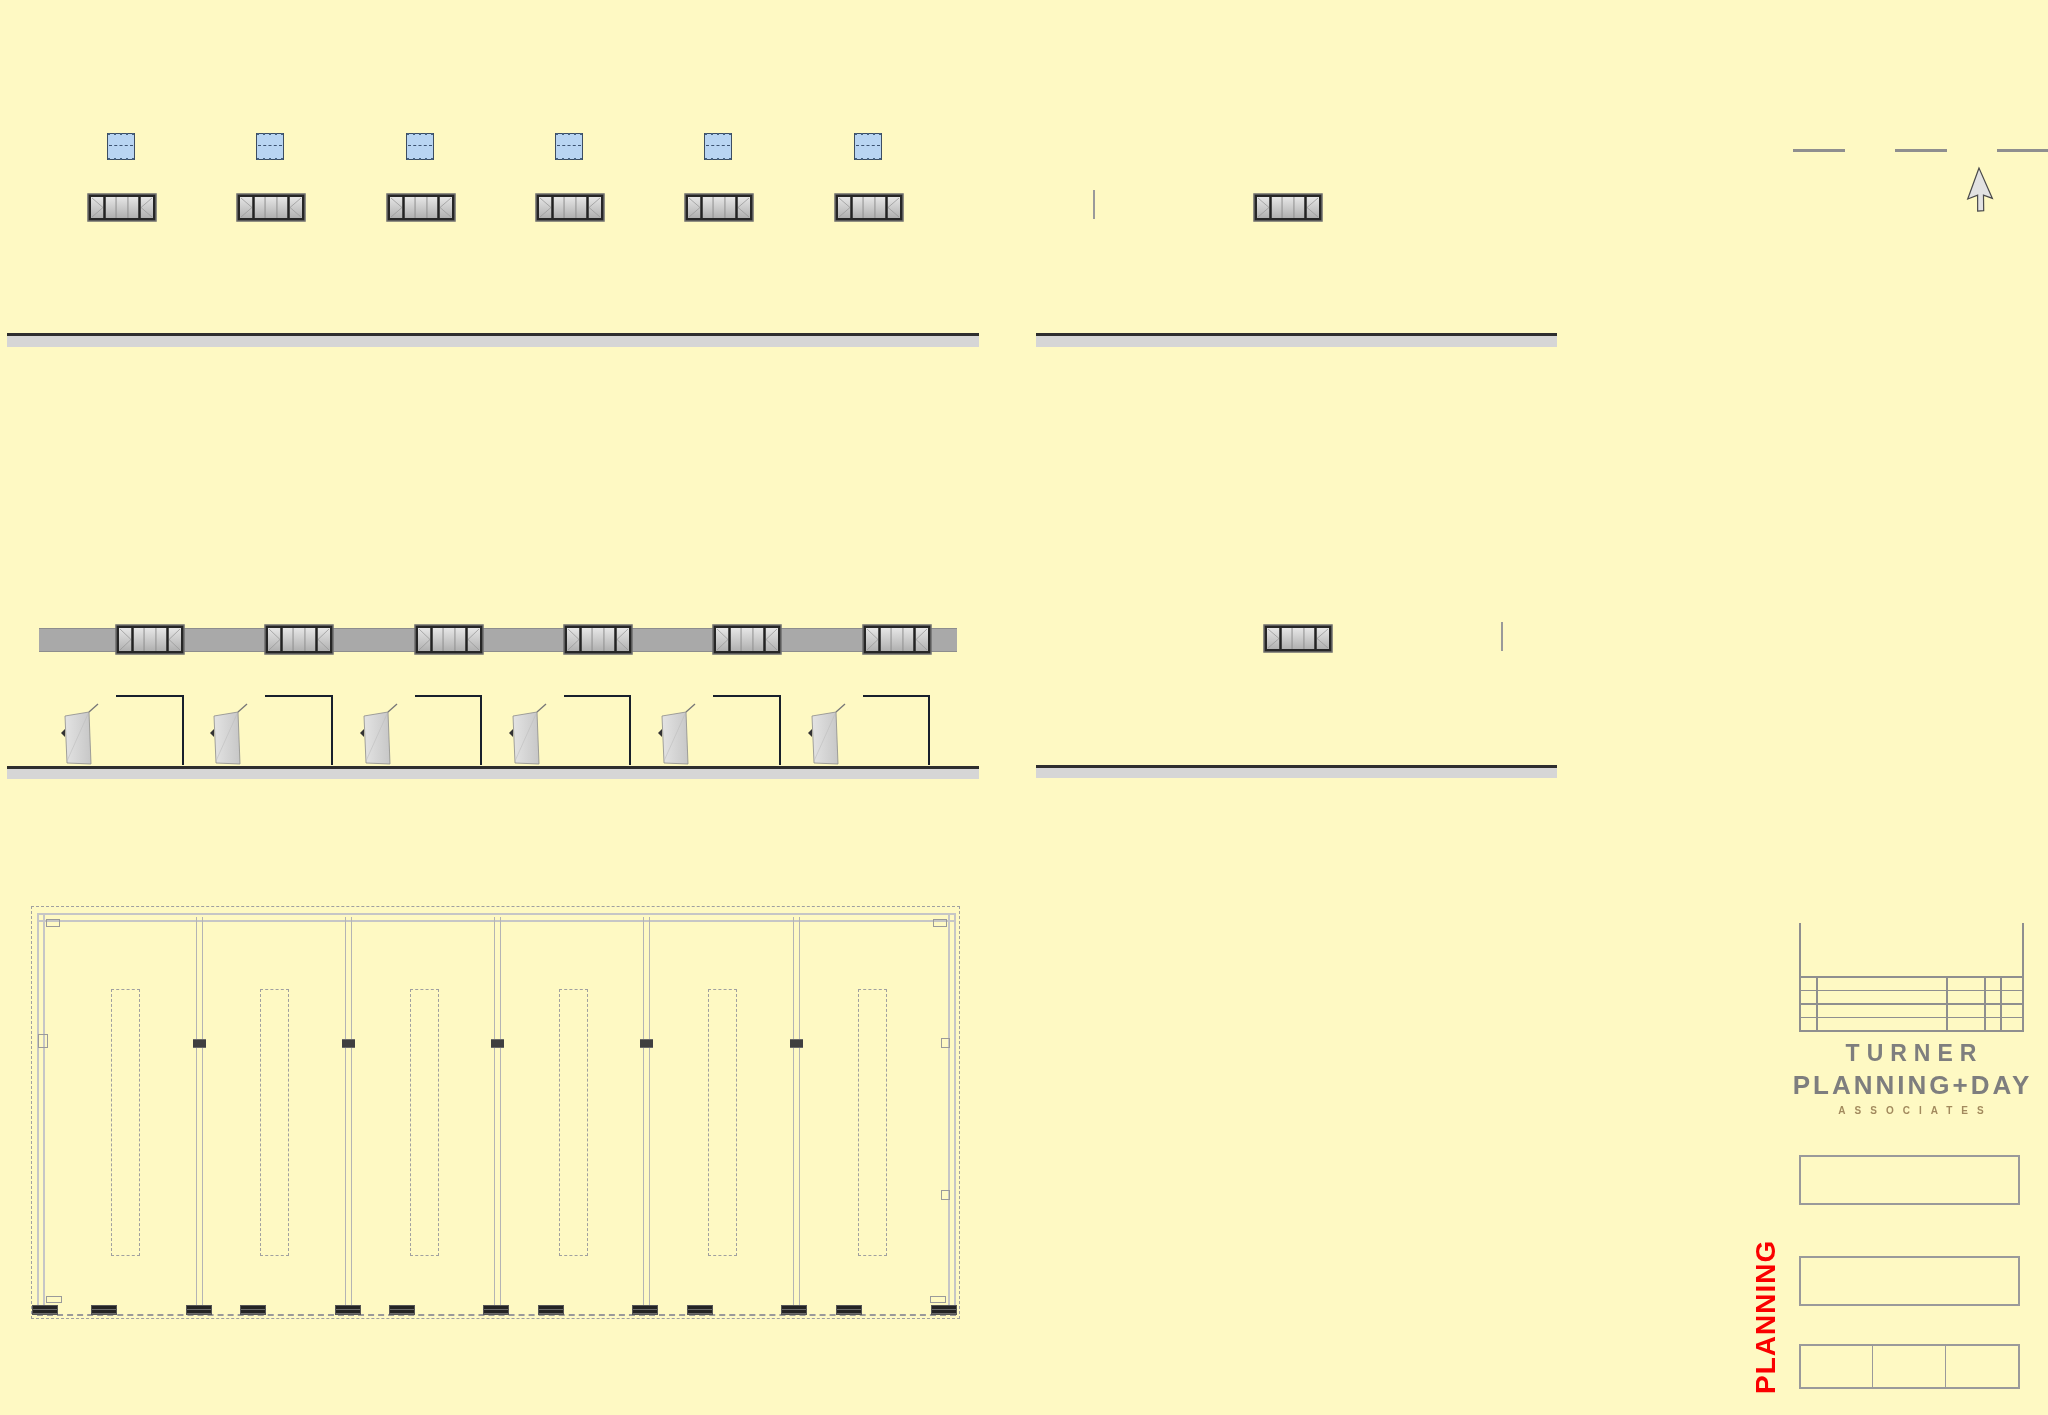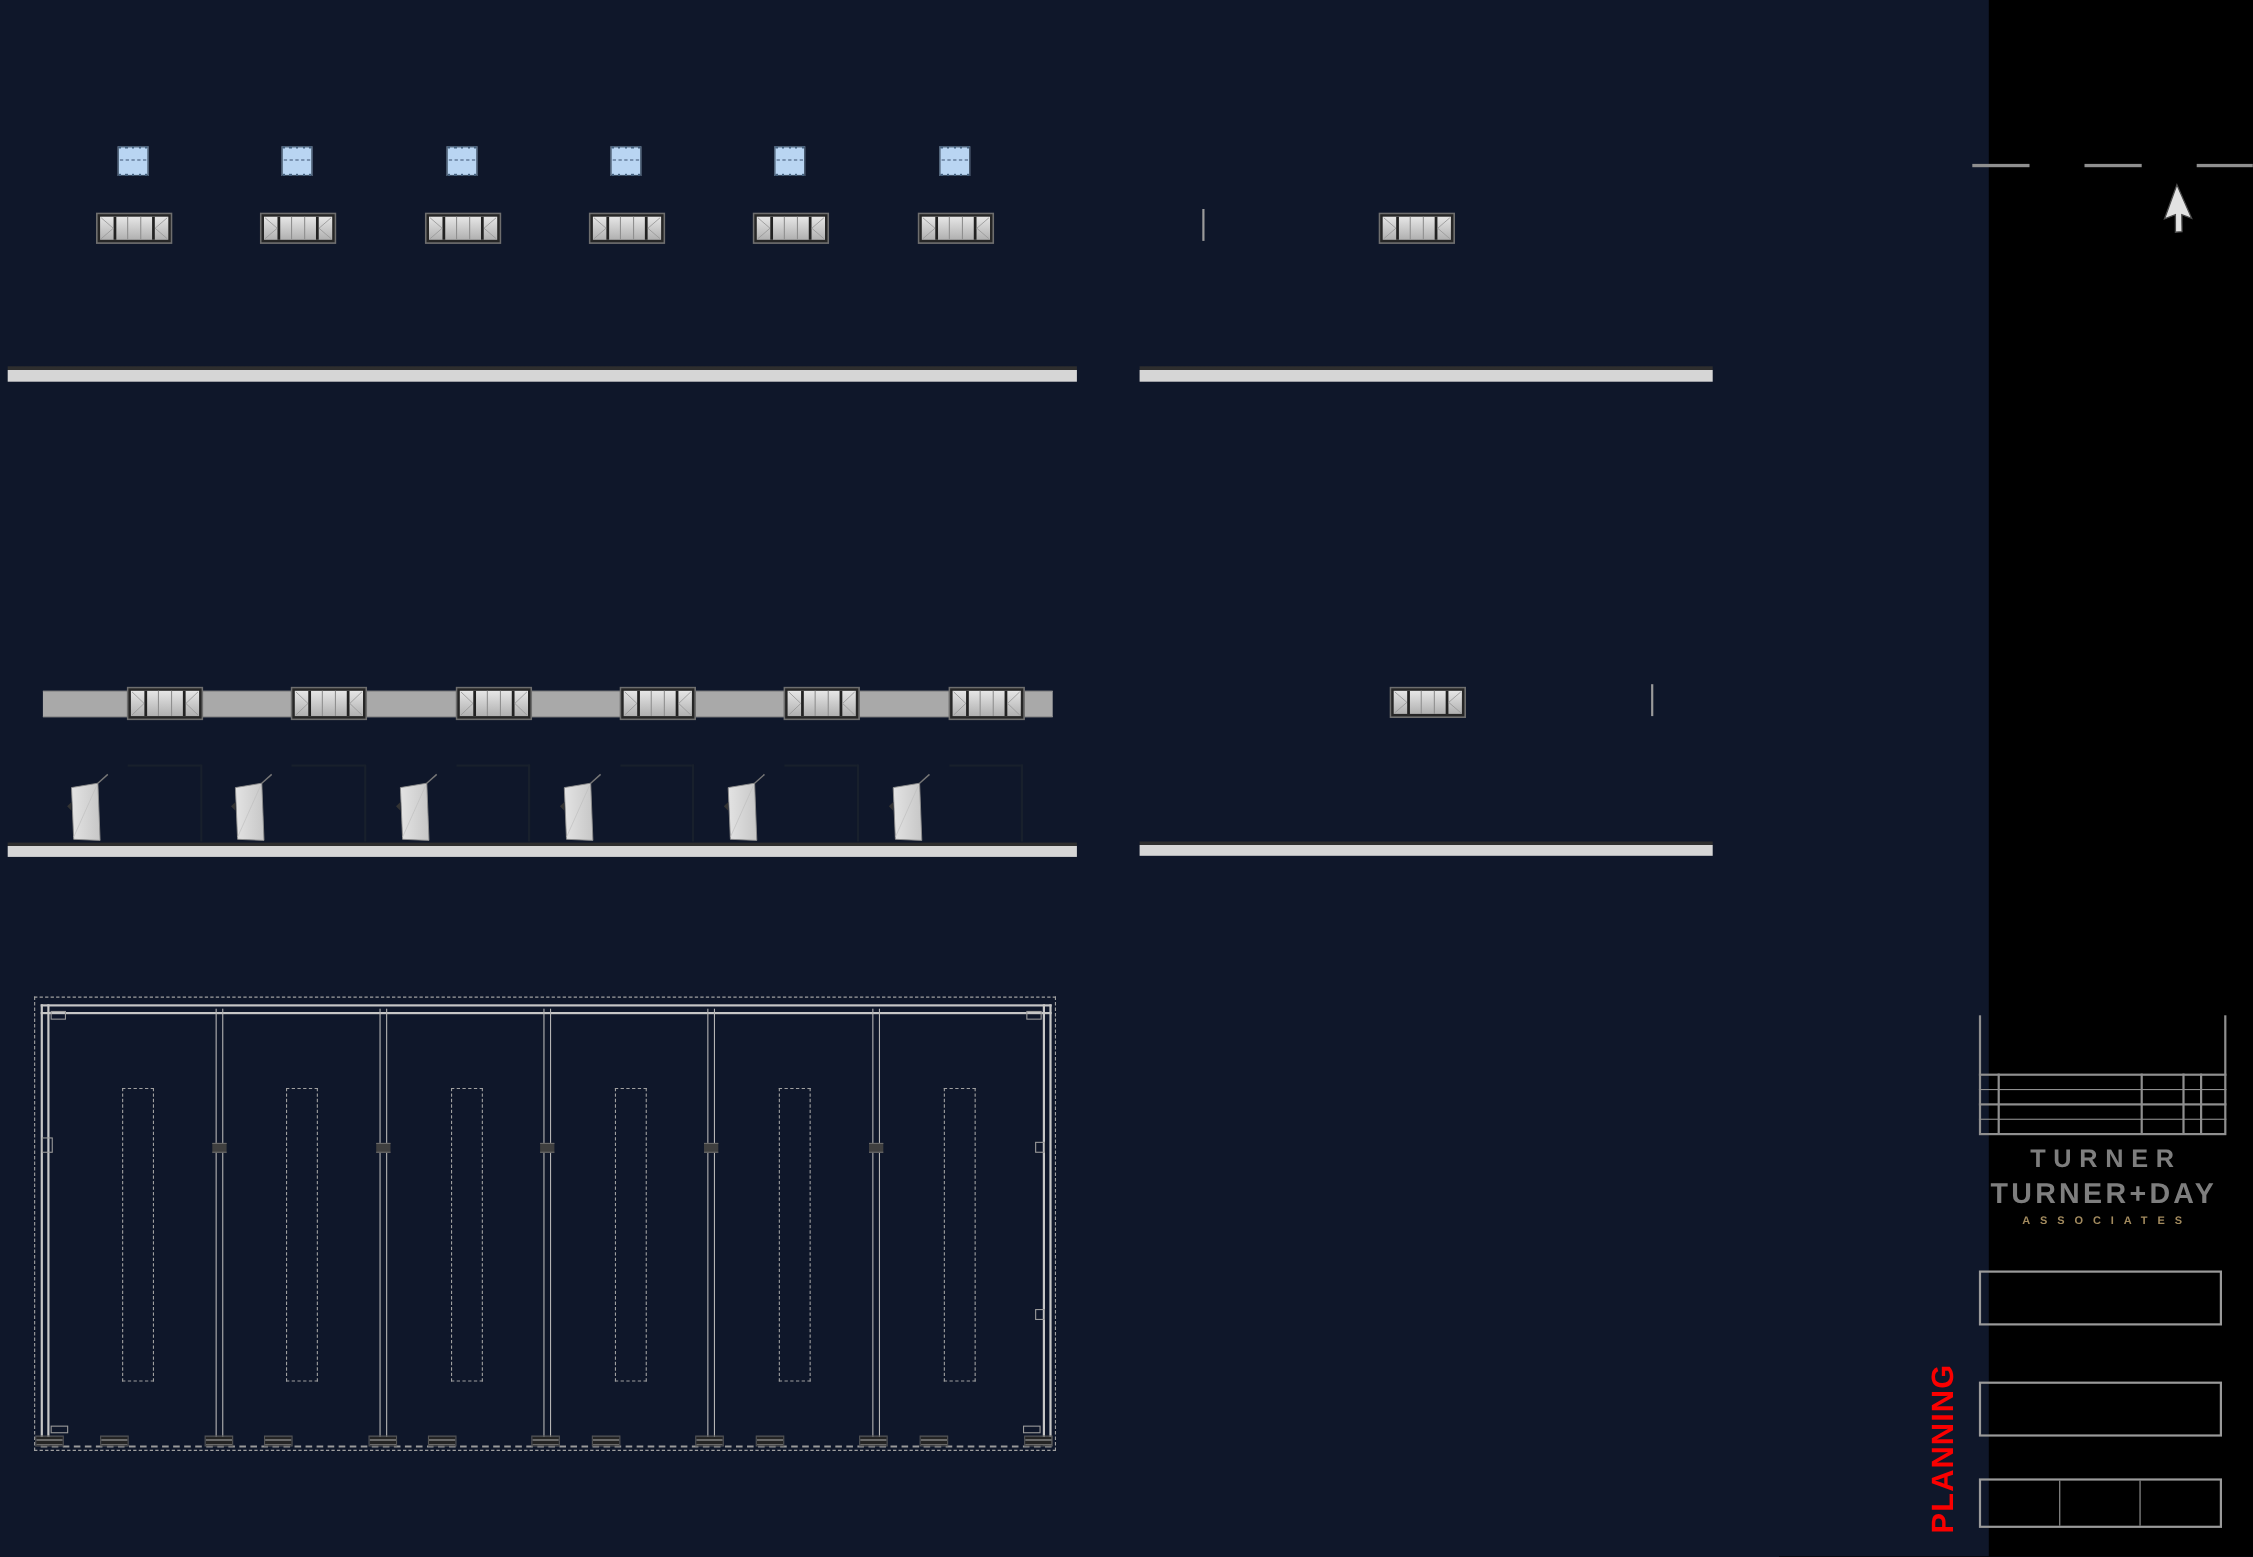--- a/index.html
+++ b/index.html
@@ -1,17 +1,17 @@
 <!DOCTYPE html>
 <html style="--ground: #d6d6d6; --ground-edge: #2e2e2e; --band: #a9a9a9; --window-blue-fill: #b9d5f2; --window-blue-border: #3d4e62; --plan-line: #c6c6c6; --dashed: #a0a0a0; --table-line: #8f8f8f; --door-frame-navy: #18202c; --logo-gray: #7e7e7e; --logo-gold: #a28a5e; --planning-red: #fa0000; --cursor-fill: #e2e2e2;"><head>
 <meta charset="utf-8">
 <style>
   html,body{margin:0;padding:0;background:#000;width:2048px;height:1415px;
     font-family:"Liberation Sans", sans-serif;overflow:hidden}
-  #sheet{position:relative;width:1808px;height:1415px;background:#0f172a}
+  #sheet{position:relative;width:2048px;height:1415px;background:#fef9c3}
   .abs{position:absolute}
   .ground{background:linear-gradient(180deg,var(--ground-edge) 0 3px,var(--ground) 3px)}
   .bluewin{background:var(--window-blue-fill);border:1.5px solid var(--window-blue-border);box-sizing:border-box}
   .bluewin .mid{position:absolute;left:1px;right:1px;top:11px;border-top:1.5px dashed #3c5270}
   .bluewin .ticks{position:absolute;left:0;right:0;height:2px;
     background:repeating-linear-gradient(90deg,#46617e 0 2px,transparent 2px 6px)}
   .tickline{background:#9a9a9a}
   .dashseg{background:#8f8f8f;height:3px}
   .band{background:var(--band);border-top:1px solid #8d8d8d;border-bottom:1px solid #8d8d8d;box-sizing:border-box}
   .navy{background:var(--door-frame-navy)}
@@ -381,21 +381,21 @@
         <div class="abs gline" style="left: 1799px; top: 1016.5px; width: 224.5px; height: 1.5px;"></div>
         <div class="abs gline" style="left: 1799px; top: 1030px; width: 224.5px; height: 1.5px;"></div>
         <div class="abs gline" style="left: 1816px; top: 976px; width: 1.5px; height: 54px;"></div>
         <div class="abs gline" style="left: 1946px; top: 976px; width: 1.5px; height: 54px;"></div>
         <div class="abs gline" style="left: 1984px; top: 976px; width: 1.5px; height: 54px;"></div>
         <div class="abs gline" style="left: 2000px; top: 976px; width: 1.5px; height: 54px;"></div>
       </div>
 
     <div class="abs logo" style="left:1788px;top:1042px">
       <div class="l1">TURNER</div>
-      <div class="l2">TURNER+DAY</div>
+      <div class="l2">PLANNING+DAY</div>
       <div class="l3">ASSOCIATES</div>
     </div>
 
     <div class="abs gbox" style="left:1799px;top:1155px;width:221px;height:50px"></div>
 
     <div class="abs stamp" style="left:1752px;top:1246px">PLANNING</div>
 
     <div class="abs gbox" style="left:1799px;top:1256px;width:221px;height:50px"></div>
 
     <div class="abs gbox" style="left:1799px;top:1344px;width:221px;height:45px">

